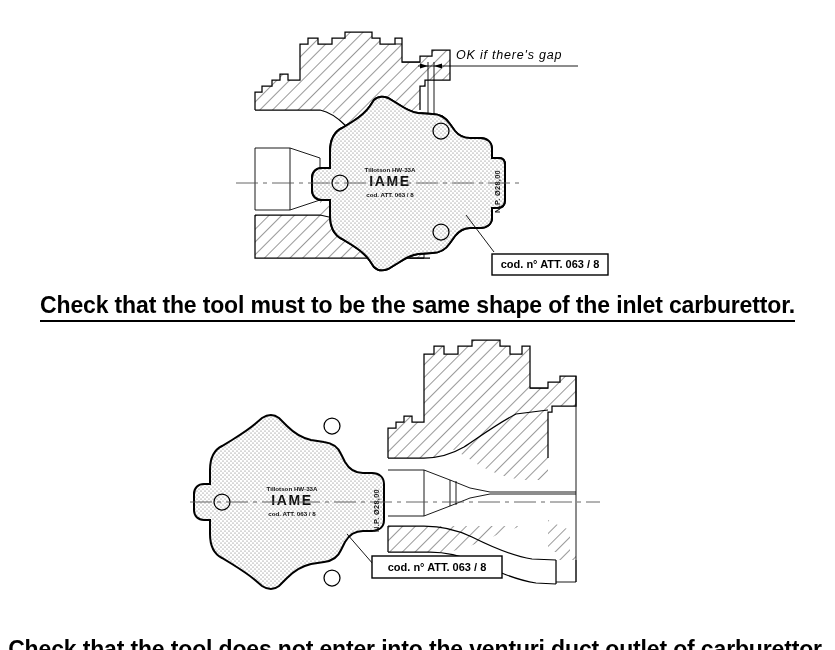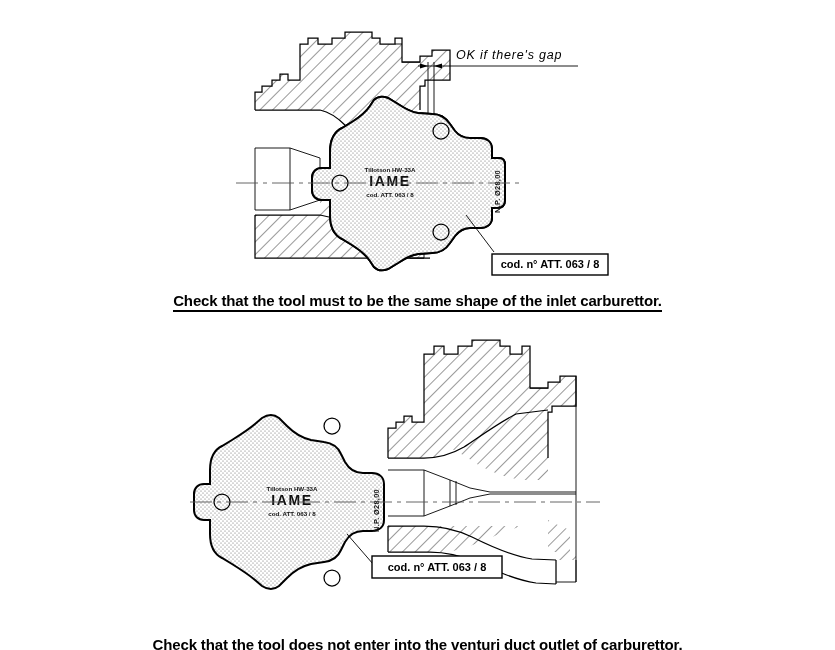--- a/index.html
+++ b/index.html
@@ -33,21 +33,21 @@
 
   .figure svg { display: block; }
 
   .caption {
     position: absolute;
     left: 0;
     width: 835px;
     text-align: center;
     font-family: "Liberation Sans", sans-serif;
     font-weight: bold;
-    font-size: 15px;
+    font-size: 23px;
     letter-spacing: -0.15px;
     color: #000000;
     white-space: nowrap;
   }
   .caption .cap-text {
     display: inline-block;
     border-bottom: 2.2px solid #000000;
     padding-bottom: 1px;
   }
   #caption-1 { top: 292px; }

